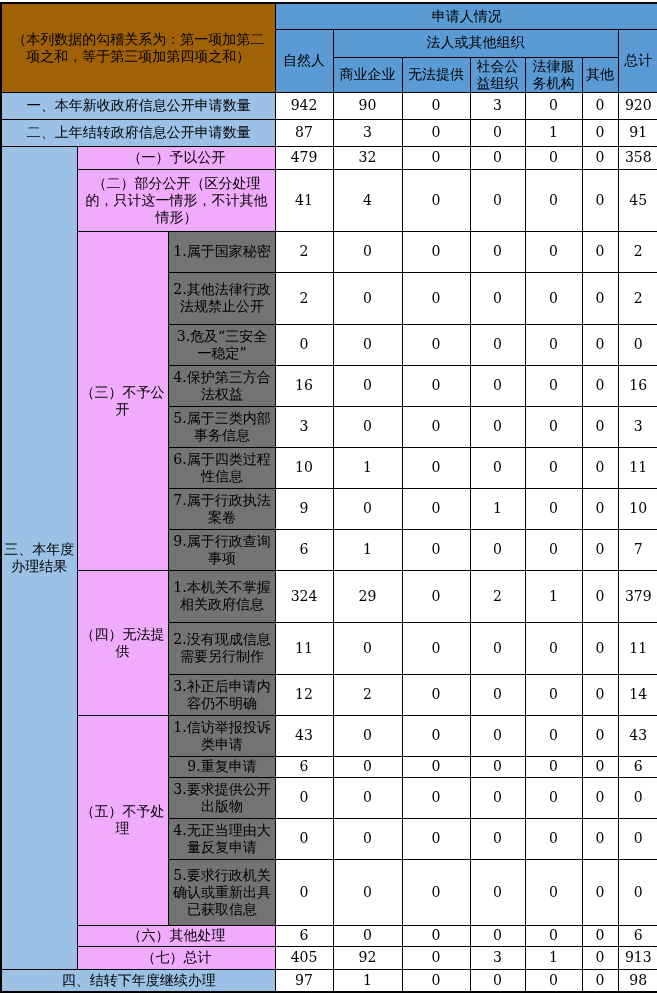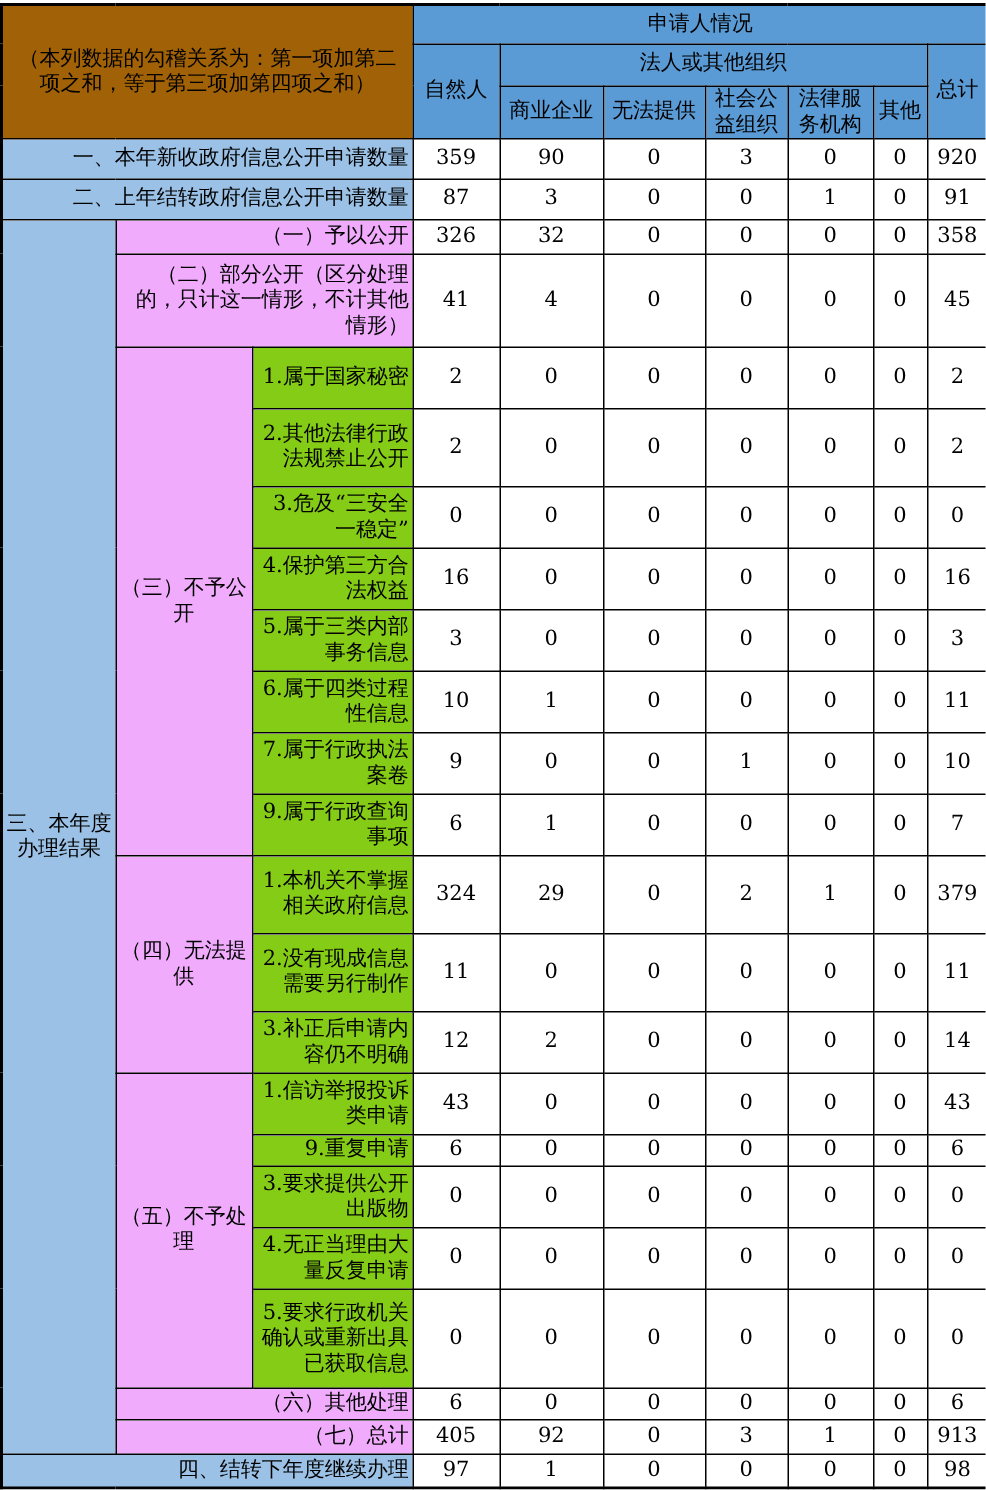--- a/index.html
+++ b/index.html
@@ -4,22 +4,22 @@
 <style>
   html,body{margin:0;padding:0;background:#fff;}
   body{width:657px;font-family:"DejaVu Serif","Liberation Serif",serif;color:#000;}
   table{border-collapse:collapse;table-layout:fixed;width:657px;border:2px solid #000;margin:2px 0 0 0;}
   td{border:1px solid #000;padding:0 2px;font-size:14px;line-height:1.22;vertical-align:middle;overflow:hidden;word-break:break-all;}
   
   .hdr{background:#5B9BD5;text-align:center;}
   .note{background:#a16207;text-align:center;padding:11px 4px;}
   .lv1{background:#9BC2E6;}
   .lv2{background:#f0abfc;}
-  .lv3{background:#84cc16;}
-  .label{text-align:right;padding-left:3px;}
+  .lv3{background:#737373;}
+  .label{text-align:center;padding-left:3px;}
   .center{text-align:center;}
   .num{background:#fff;text-align:center;}
   
   .rh1{height:26px;} .rh2{height:28px;} .rh3{height:34px;}
 </style>
 </head>
 <body>
 
 <table>
   <colgroup>
@@ -48,21 +48,21 @@
   <tr class="rh3">
     <td class="hdr">商业企业</td>
     <td class="hdr">无法提供</td>
     <td class="hdr">社会公益组织</td>
     <td class="hdr">法律服务机构</td>
     <td class="hdr">其他</td>
   </tr>
 
   <tr style="height:27px">
     <td class="lv1 label" colspan="3">一、本年新收政府信息公开申请数量</td>
-    <td class="num">359</td>
+    <td class="num">942</td>
     <td class="num">90</td>
     <td class="num">0</td>
     <td class="num">3</td>
     <td class="num">0</td>
     <td class="num">0</td>
     <td class="num">920</td>
   </tr>
 
   <tr style="height:27px">
     <td class="lv1 label" colspan="3">二、上年结转政府信息公开申请数量</td>
@@ -71,21 +71,21 @@
     <td class="num">0</td>
     <td class="num">0</td>
     <td class="num">1</td>
     <td class="num">0</td>
     <td class="num">91</td>
   </tr>
 
   <tr style="height:23px">
     <td class="lv1 center" rowspan="20">三、本年度办理结果</td>
     <td class="lv2 label" colspan="2">（一）予以公开</td>
-    <td class="num">326</td>
+    <td class="num">479</td>
     <td class="num">32</td>
     <td class="num">0</td>
     <td class="num">0</td>
     <td class="num">0</td>
     <td class="num">0</td>
     <td class="num">358</td>
   </tr>
 
   <tr style="height:62px">
     <td class="lv2 label" colspan="2">（二）部分公开（区分处理的，只计这一情形，不计其他情形）</td>

